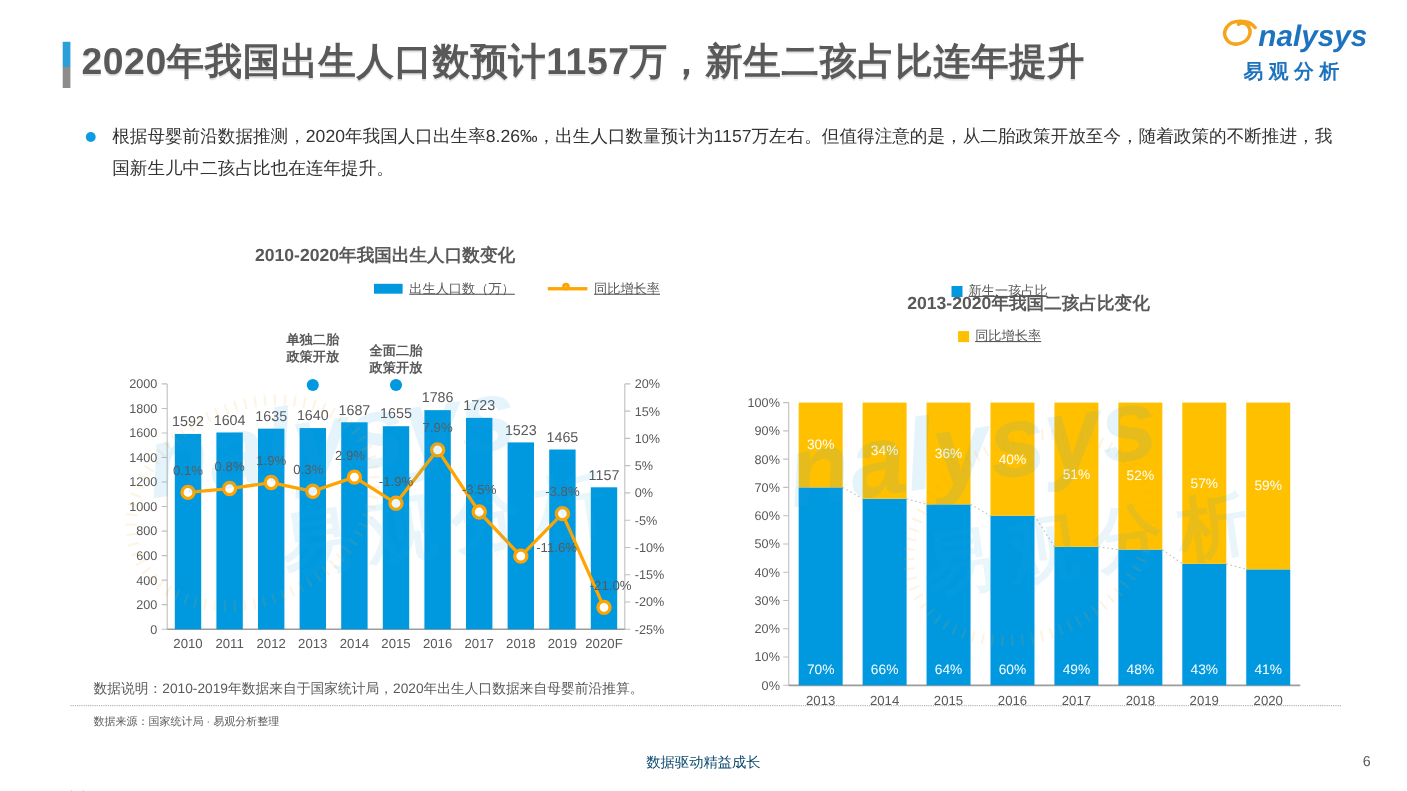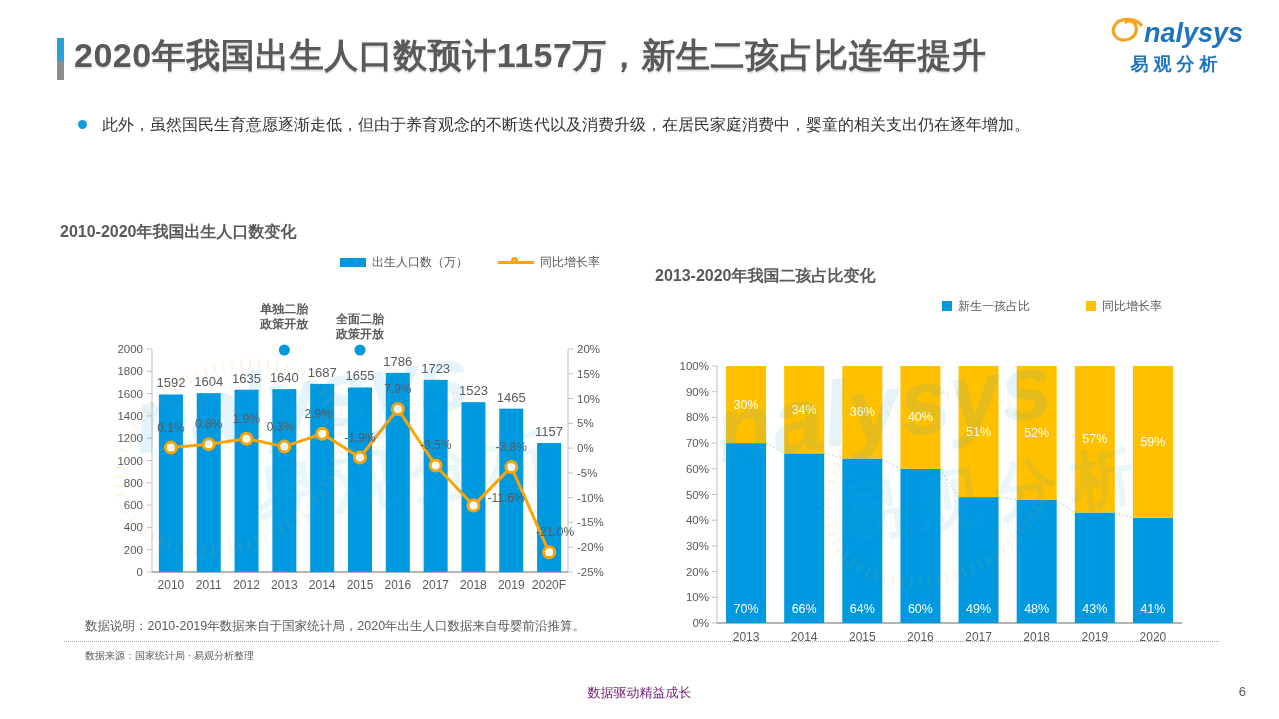--- a/index.html
+++ b/index.html
@@ -20,25 +20,25 @@
   
   .bullets { position:absolute; left:76px; top:110px; width:1140px; list-style:none; }
   .bullets li { position:relative; padding-left:26px; font-size:16px; line-height:29px; color:#333; }
   .bullets li .dot { position:absolute; left:2px; top:10px; width:9px; height:9px; border-radius:50%;
     background:#0f9be0; }
 
   
   .chart { position:absolute; top:222px; }
   .chart-1 { left:60px; width:580px; }
   .chart-2 { left:655px; width:560px;margin-top:44px; }
-  .chart-title { font-size:16px; font-weight:bold; color:#595959; height:20px; }
+  .chart-title { text-align:center; font-size:16px; font-weight:bold; color:#595959; height:20px; }
   .legend { display:flex; justify-content:flex-end; align-items:center; gap:30px;
-    margin-top:12px; height:16px; font-size:12px; color:#595959; }
+    margin-top:12px; height:16px; font-size:12px; color:#595959;text-decoration:underline; }
   .chart-1 .legend { padding-right:40px; }
-  .chart-2 .legend { padding-right:53px; gap:56px; }
+  .chart-2 .legend { padding-right:53px; gap:24px;flex-direction:column; }
   .legend-item { display:flex; align-items:center; gap:6px; }
   .swatch-bar { width:26px; height:9px; }
   .swatch-sq { width:10px; height:10px; }
   .swatch-line { position:relative; width:36px; height:10px; }
   .swatch-line .ln { position:absolute; left:0; right:0; top:4px; height:3px; }
   .swatch-line .ring { position:absolute; left:13px; top:0; width:7px; height:7px; border-radius:50%;
     background:#fff; border:3px solid #ffa400; }
   svg.plot { display:block; margin-top:8px; position:relative; z-index:1; }
 
   
@@ -50,21 +50,21 @@
   .wm-swirl { position:absolute; left:0; top:20px; opacity:0.12; }
   .chart-1 .watermark { left:40px; top:90px; width:480px; height:280px; overflow:hidden; }
   .chart-2 .watermark { left:60px; top:70px; width:480px; height:280px; overflow:hidden; }
 
   
   .note-desc { position:absolute; left:85px; top:618px; font-size:12.5px; color:#595959; }
   .dotted-sep { position:absolute; left:64px; right:60px; top:641px; border-top:1px dotted #a8a8a8; }
   .note-src { position:absolute; left:85px; top:649px; font-size:10px; color:#595959; }
   .footer-date { position:absolute; left:33px; top:716px; font-size:13px; color:#595959; }
   .footer-slogan { position:absolute; left:0; width:100%; top:684px; text-align:center;
-    font-size:13px; color:#701a75; }
+    font-size:13px; color:#0c4a6e; }
   .footer-page { position:absolute; right:33px; top:684px; font-size:13px; color:#595959; }
 </style>
 </head>
 <body>
 
 <div class="slide">
 
   <div class="accent-bar"></div>
   <h1 class="page-title">2020年我国出生人口数预计1157万，新生二孩占比连年提升</h1>
 
@@ -74,21 +74,21 @@
         <svg width="34" height="30" viewBox="0 0 34 30">
           <path d="M31 9 C26 2, 10 1, 5 9 C0 17, 7 25, 15 24 C24 23, 29 15, 25 8 C23 5, 19 4, 16 6" fill="none" stroke="#f7a41d" stroke-width="3.2" stroke-linecap="round"></path>
         </svg>
       </span>
       <span class="brand">nalysys</span>
     </div>
     <div class="logo-cn">易观分析</div>
   </div>
 
   <ul class="bullets">
-    <li><span class="dot"></span><span>此外，虽然国民生育意愿逐渐走低，但由于养育观念的不断迭代以及消费升级，在居民家庭消费中，婴童的相关支出仍在逐年增加。</span></li>
+    <li><span class="dot"></span><span>根据母婴前沿数据推测，2020年我国人口出生率8.26‰，出生人口数量预计为1157万左右。但值得注意的是，从二胎政策开放至今，随着政策的不断推进，我国新生儿中二孩占比也在连年提升。</span></li>
   </ul>
 
   <div class="chart chart-1">
     <div class="chart-title">2010-2020年我国出生人口数变化</div>
     <div class="legend">
       <div class="legend-item">
         <span class="swatch-bar" style="background:#0099e0"></span>
         <span>出生人口数（万）</span>
       </div>
       <div class="legend-item">

